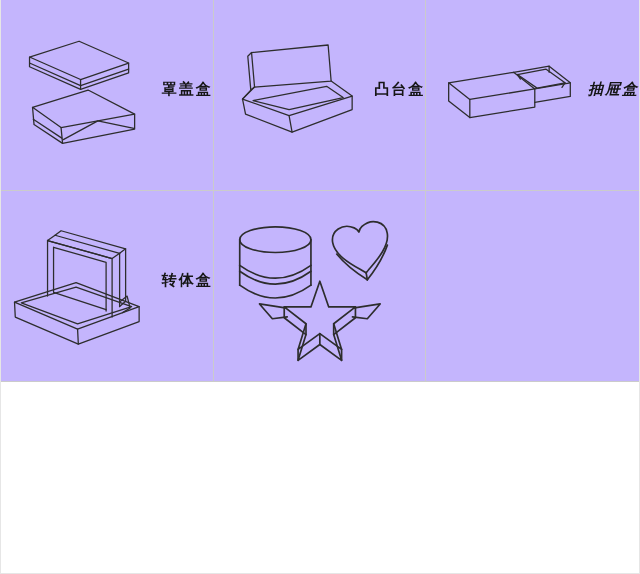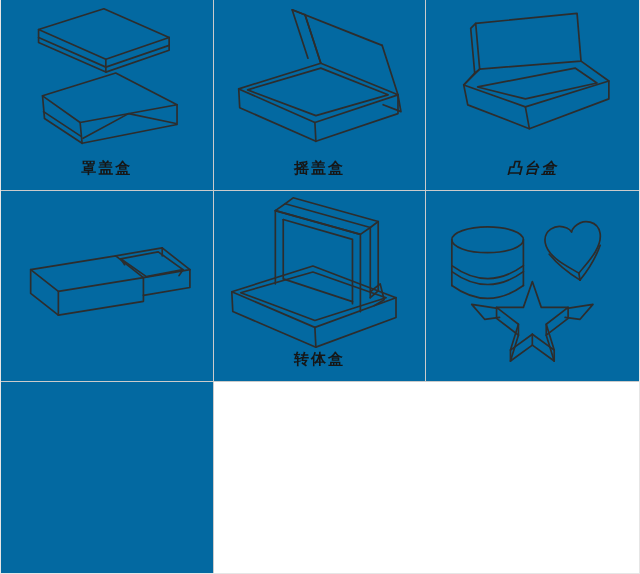--- a/index.html
+++ b/index.html
@@ -9,22 +9,22 @@
     background:#fff;
     border:1px solid #e6e6e6; border-top:none;
     display:grid;
     grid-template-columns:repeat(3,1fr);
     grid-template-rows:repeat(3,1fr);
     font-family:"Liberation Sans","DejaVu Sans",sans-serif;
   }
   .cell {
     border-right:1px solid #cbcbcb;
     border-bottom:1px solid #cbcbcb;
-    display:flex; flex-direction:column; align-items:center;
-    overflow:hidden; background:#0369a1;
+    display:flex; flex-direction:row; align-items:center;
+    overflow:hidden; background:#c4b5fd;
   }
   .cell:nth-child(3n) { border-right:none;font-style:italic; }
   .cell:nth-child(n+7) { border-bottom:none;gap:48px; }
   .art { flex:1 1 auto; width:100%; display:flex; align-items:center; justify-content:center; }
   .art svg { width:100%; height:100%; display:block; }
   .art path, .art ellipse, .art line { fill:none; stroke:#2d2d2d; stroke-width:1.7; stroke-linejoin:round; stroke-linecap:round; }
   .art .heavy { stroke-width:3.1; }
   .label {
     flex:0 0 auto;
     padding-bottom:13px;
@@ -48,36 +48,20 @@
         <path d="M42,95 L116,72 L178,104 L80,122 Z"></path>
         <path d="M42,95 L44,118 L82,143 L178,124 L178,104"></path>
         <path d="M80,122 L82,143"></path>
         <path d="M43,111 L81,136"></path>
         <path d="M83,138 L129,113 L177,123"></path>
       </svg>
     </div>
     <div class="label">罩盖盒</div>
   </div>
 
-  <div class="cell">
-    <div class="art">
-      <svg viewBox="0 0 214 157" preserveAspectRatio="xMidYMid meet">
-        <path d="M108,62 L92,13 L79,8 L95,57"></path>
-        <path d="M92,13 L170,44 L157,39 L79,8"></path>
-        <path d="M108,62 L92,13"></path>
-        <path d="M170,44 L186,94"></path>
-        <path d="M186,94 L189,111 L171,104"></path>
-        <path d="M25,88 L108,62 L186,94 L102,122 Z"></path>
-        <path d="M34,89 L108,67 L176,94 L103,115 Z"></path>
-        <path d="M25,88 L26,107 L103,141 L186,113 L186,94"></path>
-        <path d="M102,122 L103,141"></path>
-      </svg>
-    </div>
-    <div class="label">摇盖盒</div>
-  </div>
 
   <div class="cell">
     <div class="art">
       <svg viewBox="0 0 214 157" preserveAspectRatio="xMidYMid meet">
         <path d="M50,22 L152,12 L156,60 L54,68 Z"></path>
         <path d="M50,22 L45,27 L49,72 L54,68"></path>
         <path d="M49,72 L38,84"></path>
         <path d="M38,84 L54,68"></path>
         <path d="M156,60 L184,80 L100,106 L38,84"></path>
         <path d="M52,86 L150,67 L172,82 L100,98 Z"></path>
@@ -95,20 +79,21 @@
         <path d="M30,62 L116,48 L144,70 L58,84 Z"></path>
         <path d="M30,62 L30,86 L58,108 L144,94 L144,70"></path>
         <path d="M58,84 L58,108"></path>
         <path d="M116,48 L163,40 L191,62 L144,70"></path>
         <path d="M121,51 L159,44 L184,62 L147,69 Z"></path>
         <path d="M121,51 L125,57 M184,62 L180,68"></path>
         <path d="M163,40 L163,48"></path>
         <path d="M191,62 L191,80 L144,88"></path>
       </svg>
     </div>
+    <div class="label">抽屉盒</div>
   </div>
 
 
   <div class="cell">
     <div class="art">
       <svg viewBox="0 0 214 157" preserveAspectRatio="xMidYMid meet">
         <path d="M62,18 L72,11 L158,35 L148,42 Z"></path>
         <path d="M72,11 L80,5 L166,29 L158,35"></path>
         <path d="M166,29 L166,99 L158,106"></path>
         <path d="M158,35 L158,106"></path>

